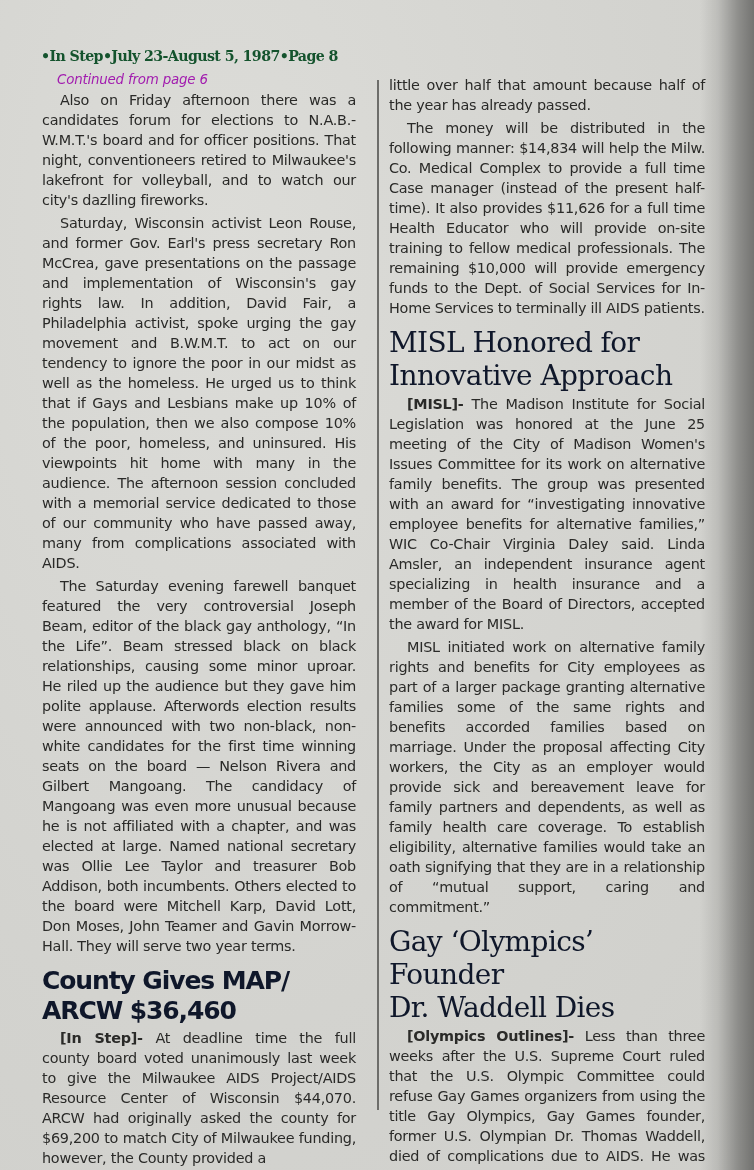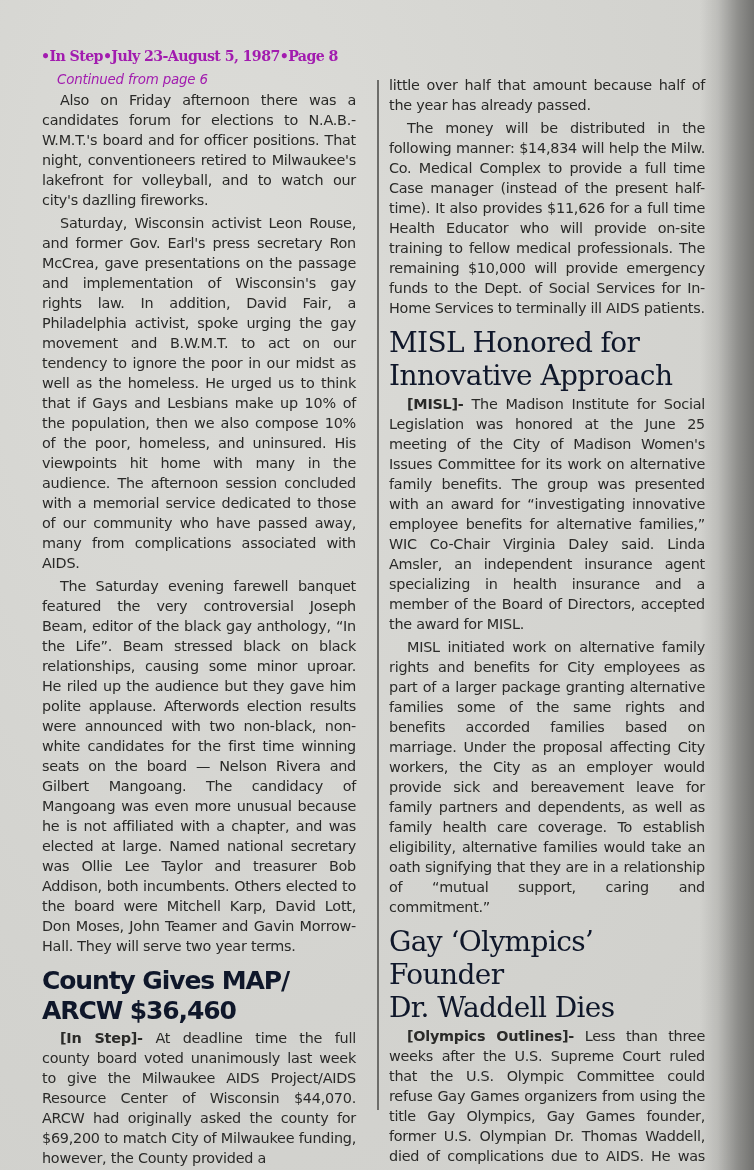--- a/index.html
+++ b/index.html
@@ -11,21 +11,21 @@
   }
   .paper {
     position: absolute; inset: 0;
     background:
       linear-gradient(to right, rgba(0,0,0,0) 0px, rgba(0,0,0,0) 700px, rgba(0,0,0,0.10) 718px, rgba(0,0,0,0.32) 738px, rgba(0,0,0,0.45) 754px),
       radial-gradient(ellipse at 30% 20%, #dcdcd8 0%, #d3d3cf 60%, #cfcfcb 100%);
   }
   .running-head {
     position: absolute; left: 41px; top: 48px;
     font-family: "DejaVu Serif", serif; font-weight: bold;
-    font-size: 14.2px; letter-spacing: -0.6px; color: #a21caf;
+    font-size: 14.2px; letter-spacing: -0.6px; color: #14532d;
     white-space: nowrap;
   }
   .col {
     position: absolute; top: 0;
   }
   .col-left { left: 42px; width: 314px; top: 70px; }
   .col-right { left: 389px; width: 316px; top: 75px; }
   .rule {
     position: absolute; left: 377px; top: 80px; width: 1.5px; height: 1030px;
     background: #6d6d6a;

